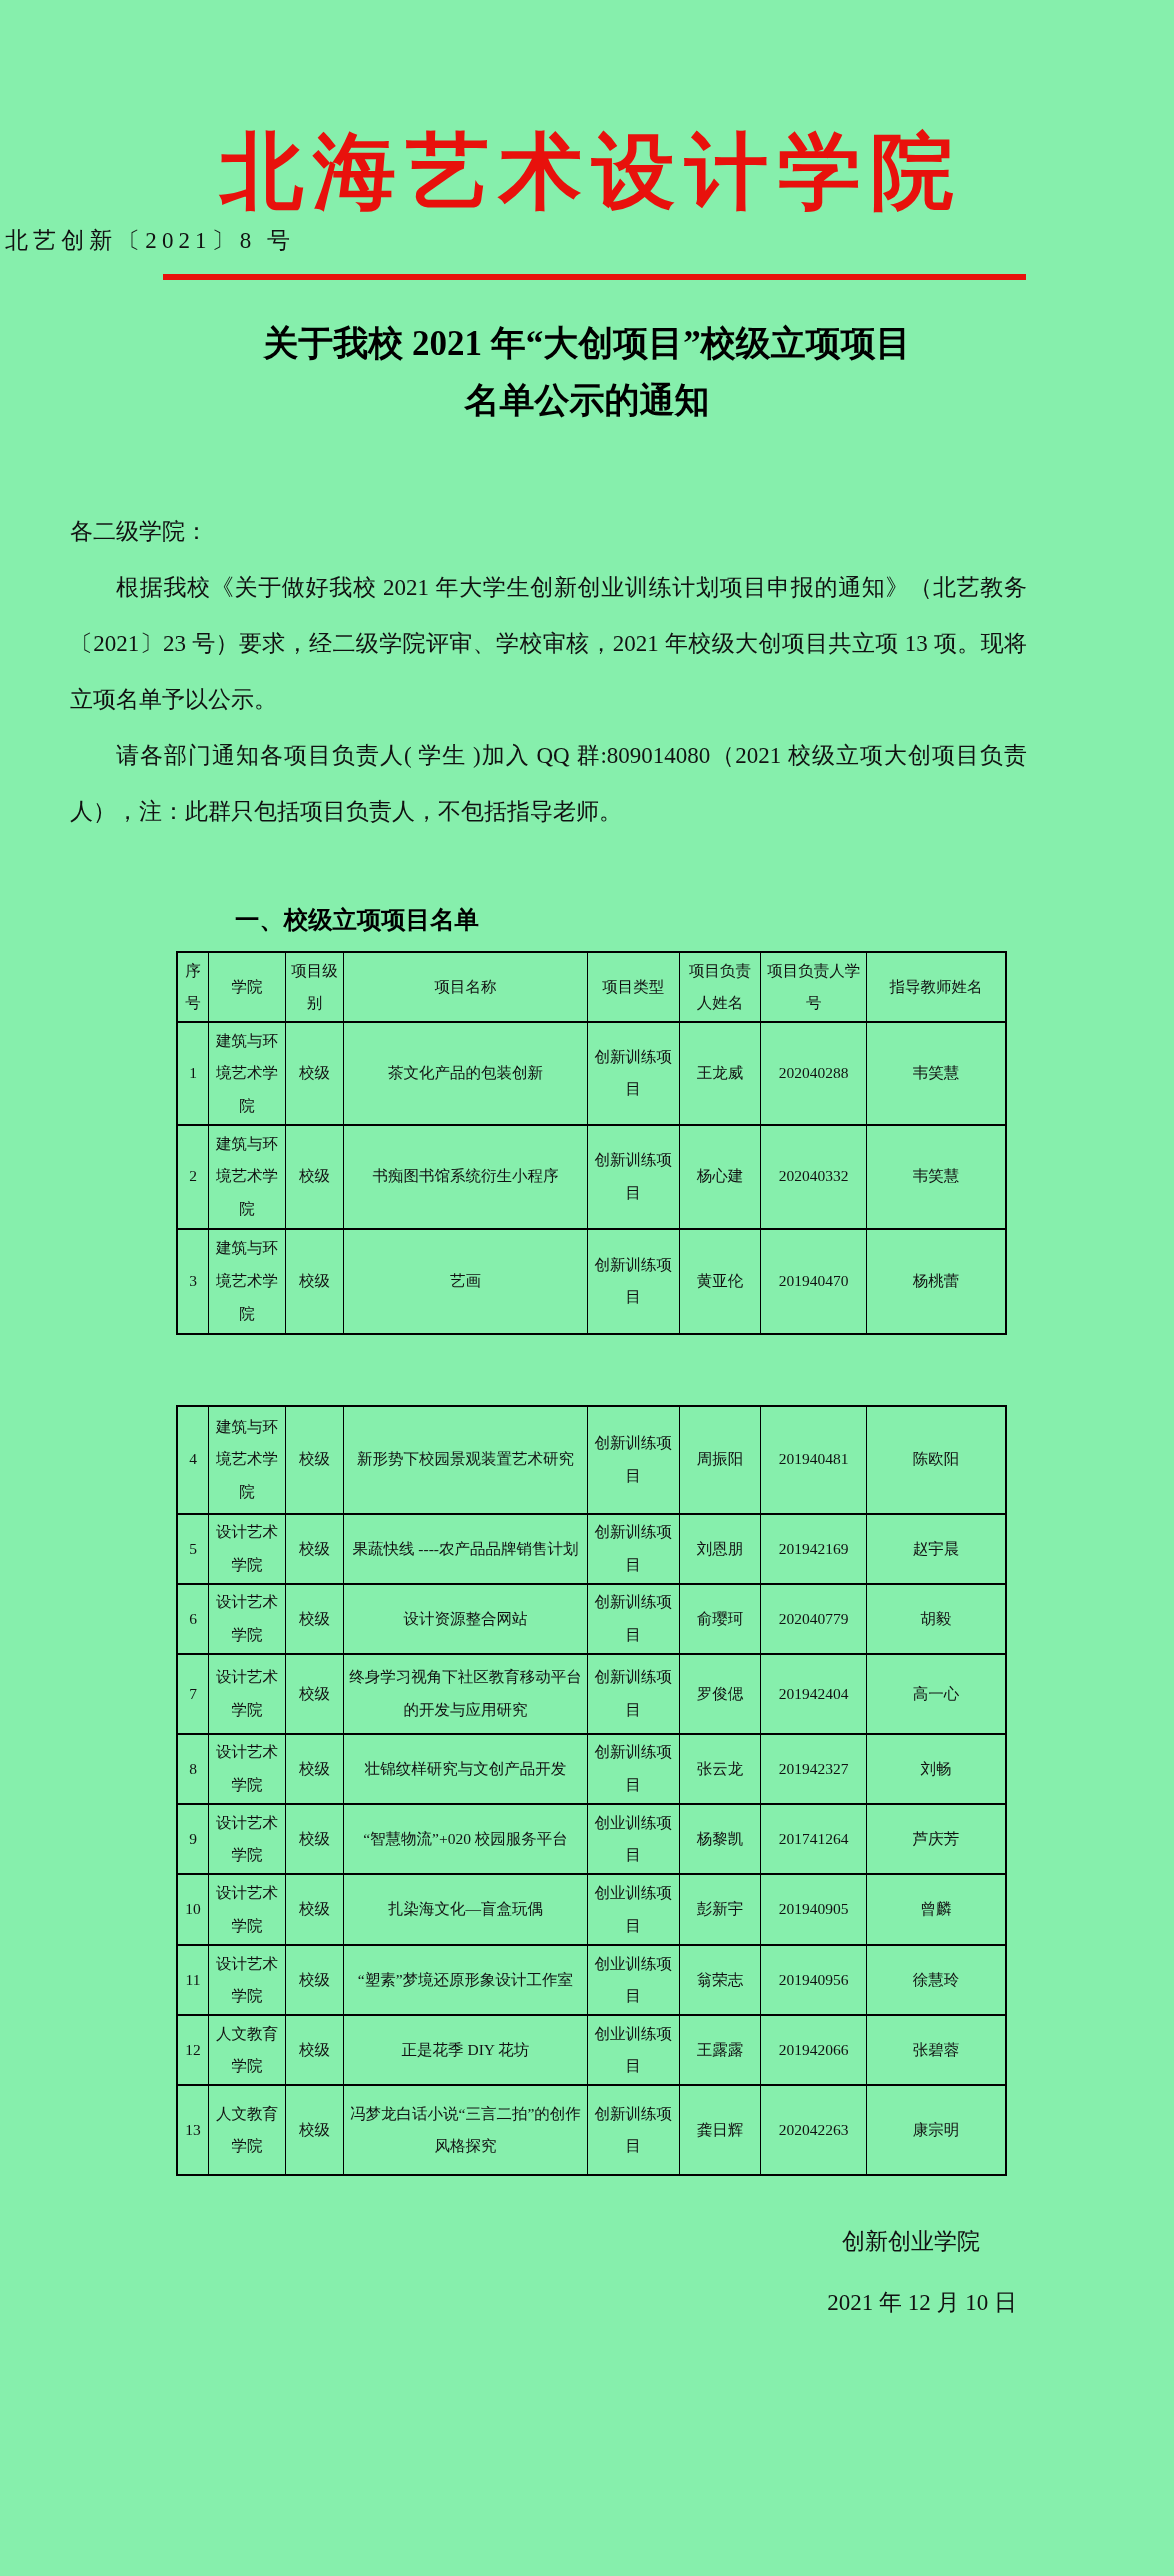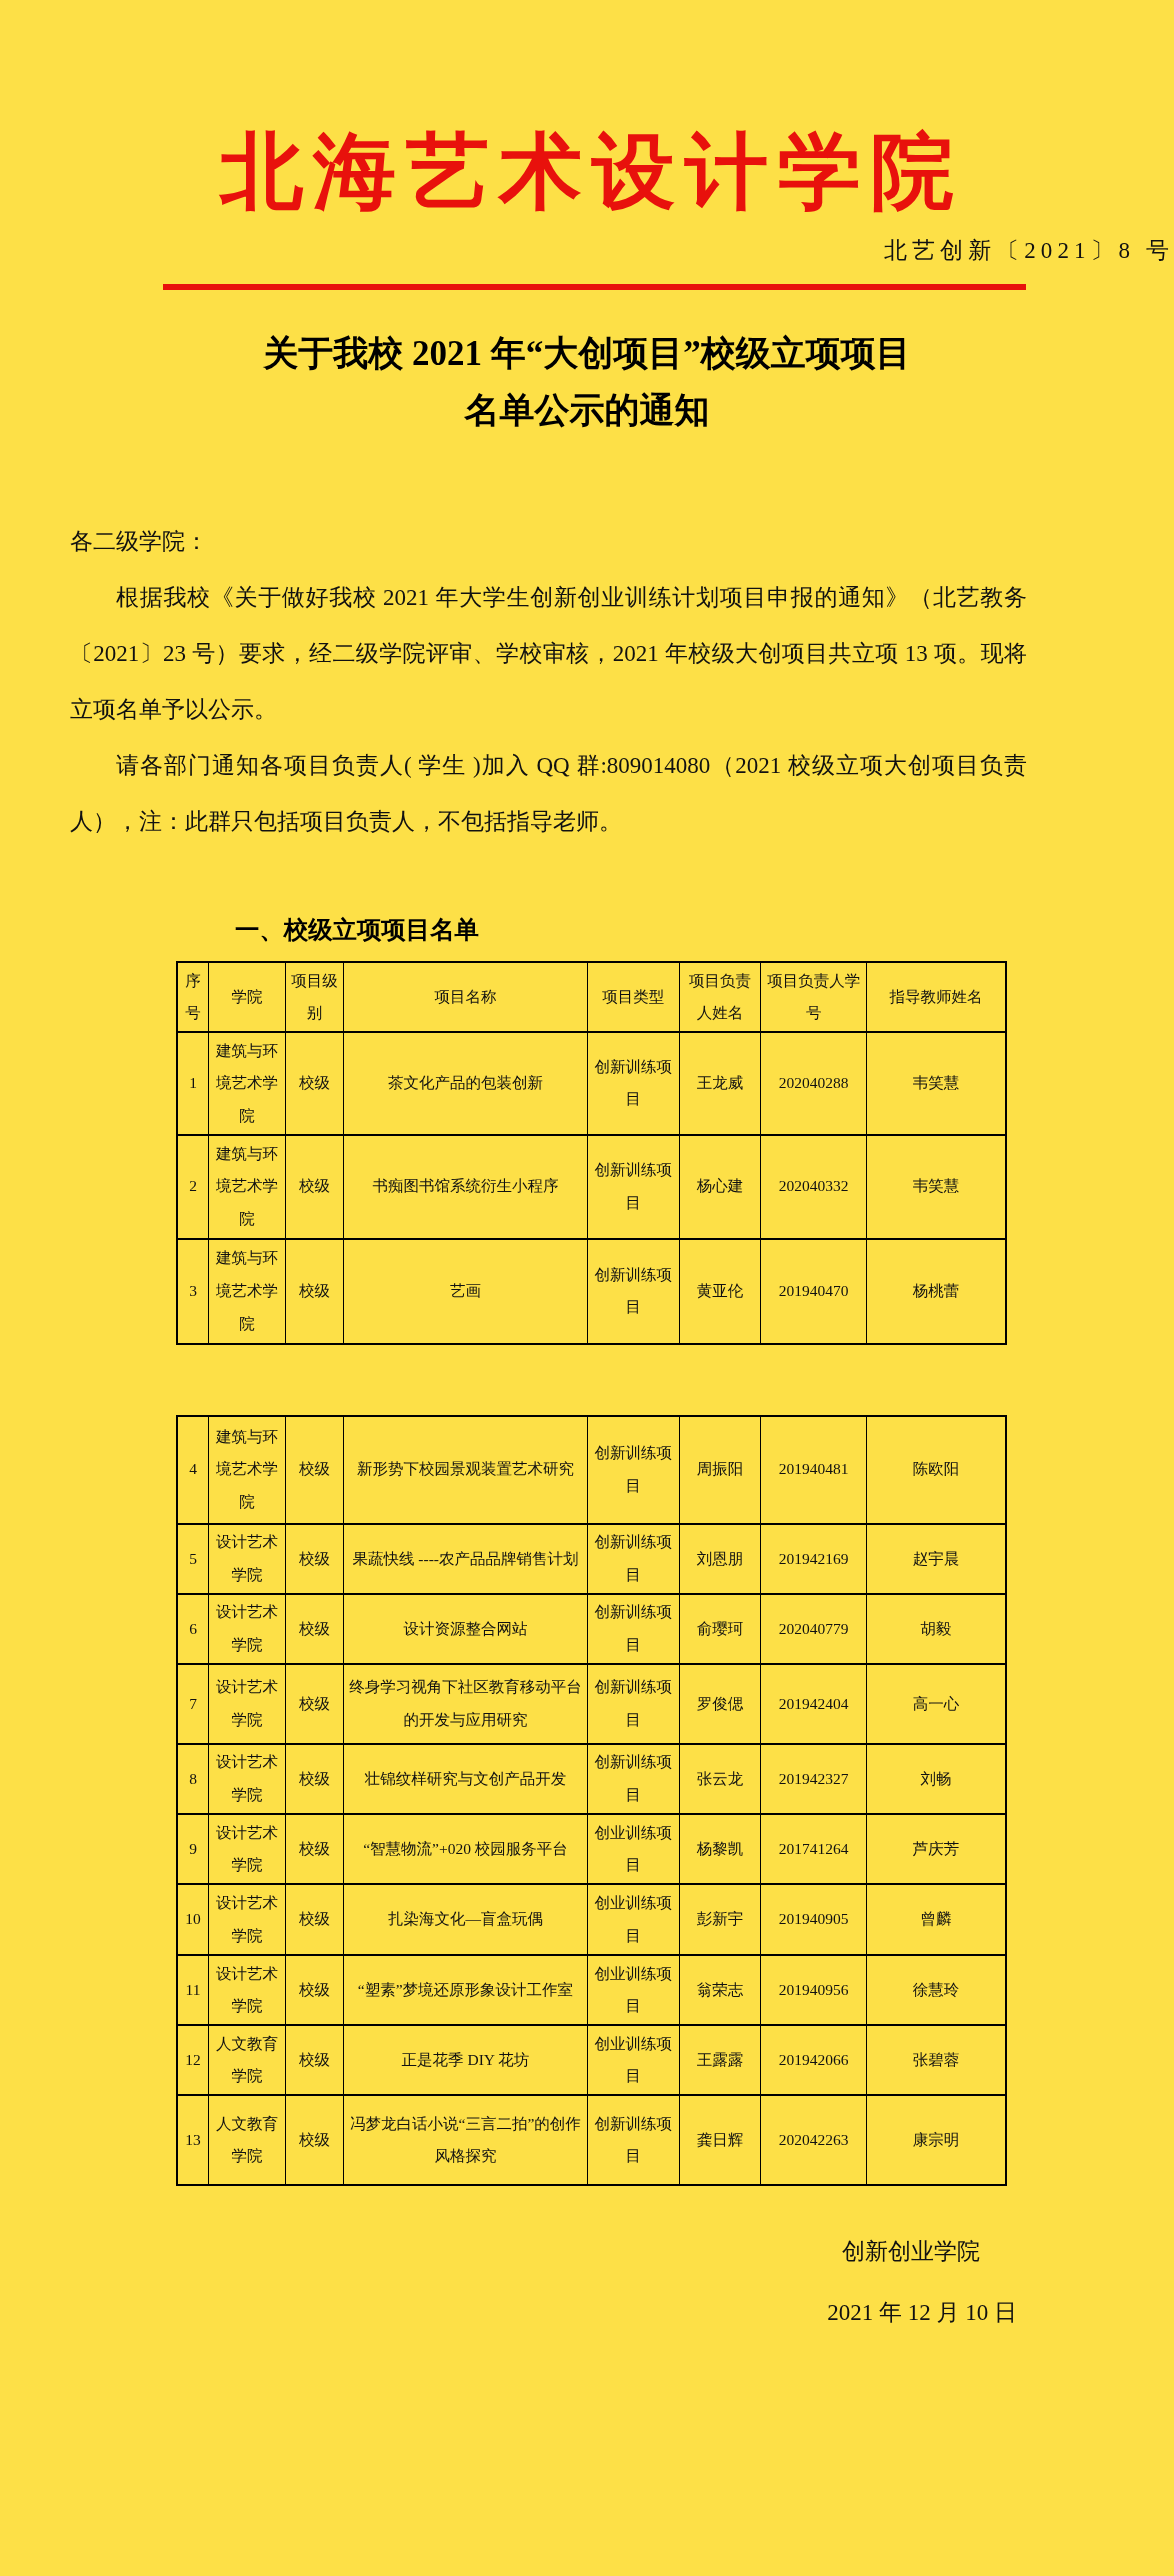--- a/index.html
+++ b/index.html
@@ -7,37 +7,37 @@
   html, body { background: #ffffff; }
   body {
     font-family: "Liberation Serif", "DejaVu Serif", serif;
     color: #000;
   }
   .page {
     position: relative;
     width: 1174px;
     height: 2576px;
     margin: 0 auto;
-    background: #fde047;
+    background: #86efac;
     overflow: hidden;
   }
   .org-name {
     padding-top: 121px;
     text-align: center;
     font-size: 83px;
     font-weight: bold;
     line-height: 1.25;
     letter-spacing: 0.12em;
     text-indent: 0.12em;
     color: var(--accent);
     white-space: nowrap;
   }
   .doc-number {
-    margin-top: 10px;
-    text-align: right;
+    margin-top: 0;
+    text-align: left;
     font-size: 23px;
     letter-spacing: 0.22em;
     text-indent: 0.22em;
     color: #111;
   }
   .red-rule {
     margin-top: 18px;
     margin-left: 163px;
     width: 863px;
     height: 6.7px;

